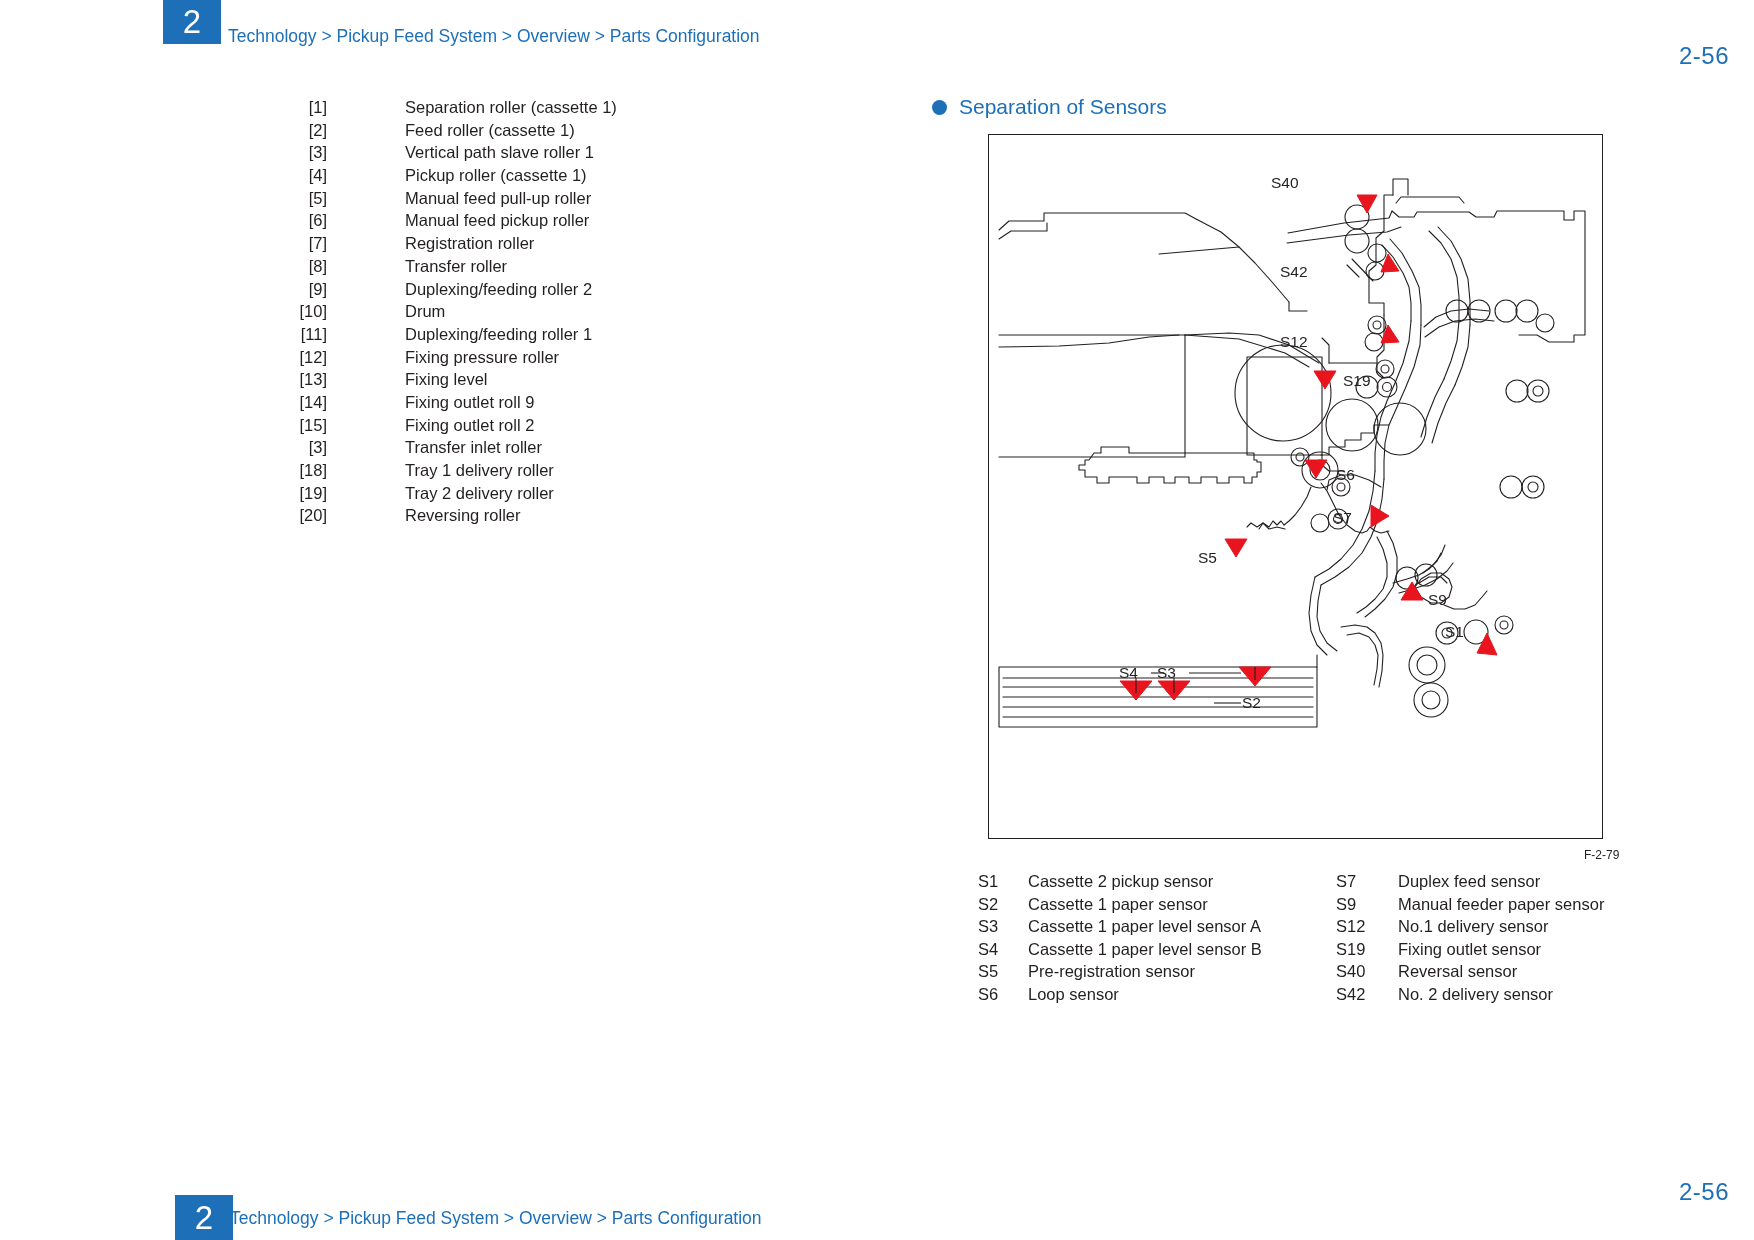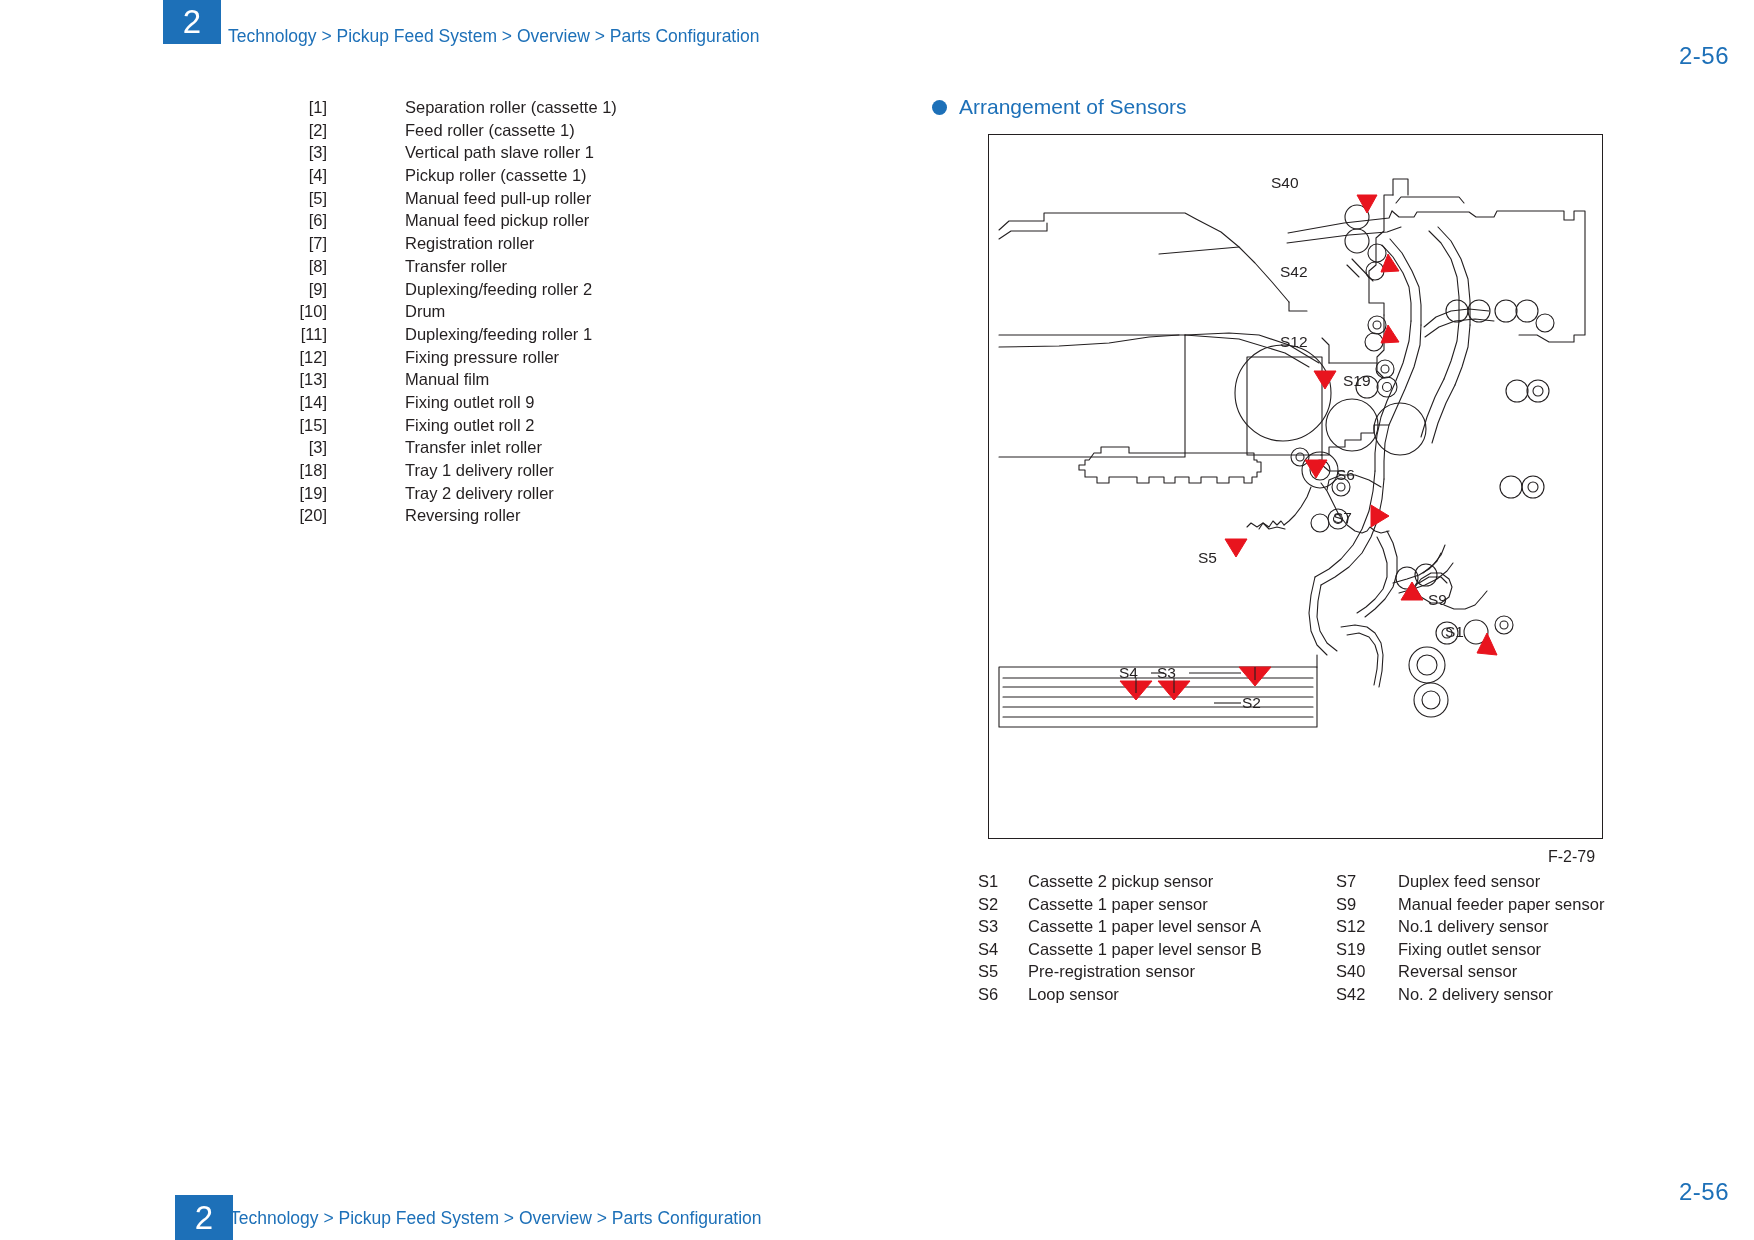--- a/index.html
+++ b/index.html
@@ -118,22 +118,22 @@
     width: 615px; height: 705px;
     border: 1.3px solid #231f20;
     background: #ffffff;
     box-sizing: border-box;
     overflow: hidden;
   }
   .figure-box svg { display: block; }
 
   .fig-caption {
     position: absolute;
-    left: 1548px; top: 848px;
-    font-size: 16px;
+    left: 1584px; top: 848px;
+    font-size: 12px;
   }
 
   
   .sensor-legend {
     position: absolute;
     left: 978px; top: 872px;
     width: 640px;
     display: flex;
   }
   .legend-col { width: 358px; }
@@ -211,21 +211,21 @@
   <div class="part-row">
       <span class="part-ref">[11]</span>
       <span class="part-label">Duplexing/feeding roller 1</span>
     </div>
   <div class="part-row">
       <span class="part-ref">[12]</span>
       <span class="part-label">Fixing pressure roller</span>
     </div>
   <div class="part-row">
       <span class="part-ref">[13]</span>
-      <span class="part-label">Manual film</span>
+      <span class="part-label">Fixing level</span>
     </div>
   <div class="part-row">
       <span class="part-ref">[14]</span>
       <span class="part-label">Fixing outlet roll 9</span>
     </div>
   <div class="part-row">
       <span class="part-ref">[15]</span>
       <span class="part-label">Fixing outlet roll 2</span>
     </div>
   <div class="part-row">
@@ -241,21 +241,21 @@
       <span class="part-label">Tray 2 delivery roller</span>
     </div>
   <div class="part-row">
       <span class="part-ref">[20]</span>
       <span class="part-label">Reversing roller</span>
     </div>
 </div>
 
 <div class="section-heading">
   <span class="bullet-dot"></span>
-  <span>Arrangement of Sensors</span>
+  <span>Separation of Sensors</span>
 </div>
 
 <div class="figure-box">
 <svg width="613" height="703" viewBox="0 0 613 703" xmlns="http://www.w3.org/2000/svg">
   <g fill="none" stroke="#231f20" stroke-width="1.1" stroke-linejoin="round" stroke-linecap="round">
 
     <path d="M10 95 L20 86 L55 86 L55 78 L196 78 L207 84 L232 97 L250 112 L266 128 L283 147 L300 167"></path>
     <path d="M10 104 L22 96 L58 96 L58 88"></path>
     <path d="M300 167 L300 176 L318 176"></path>
 

